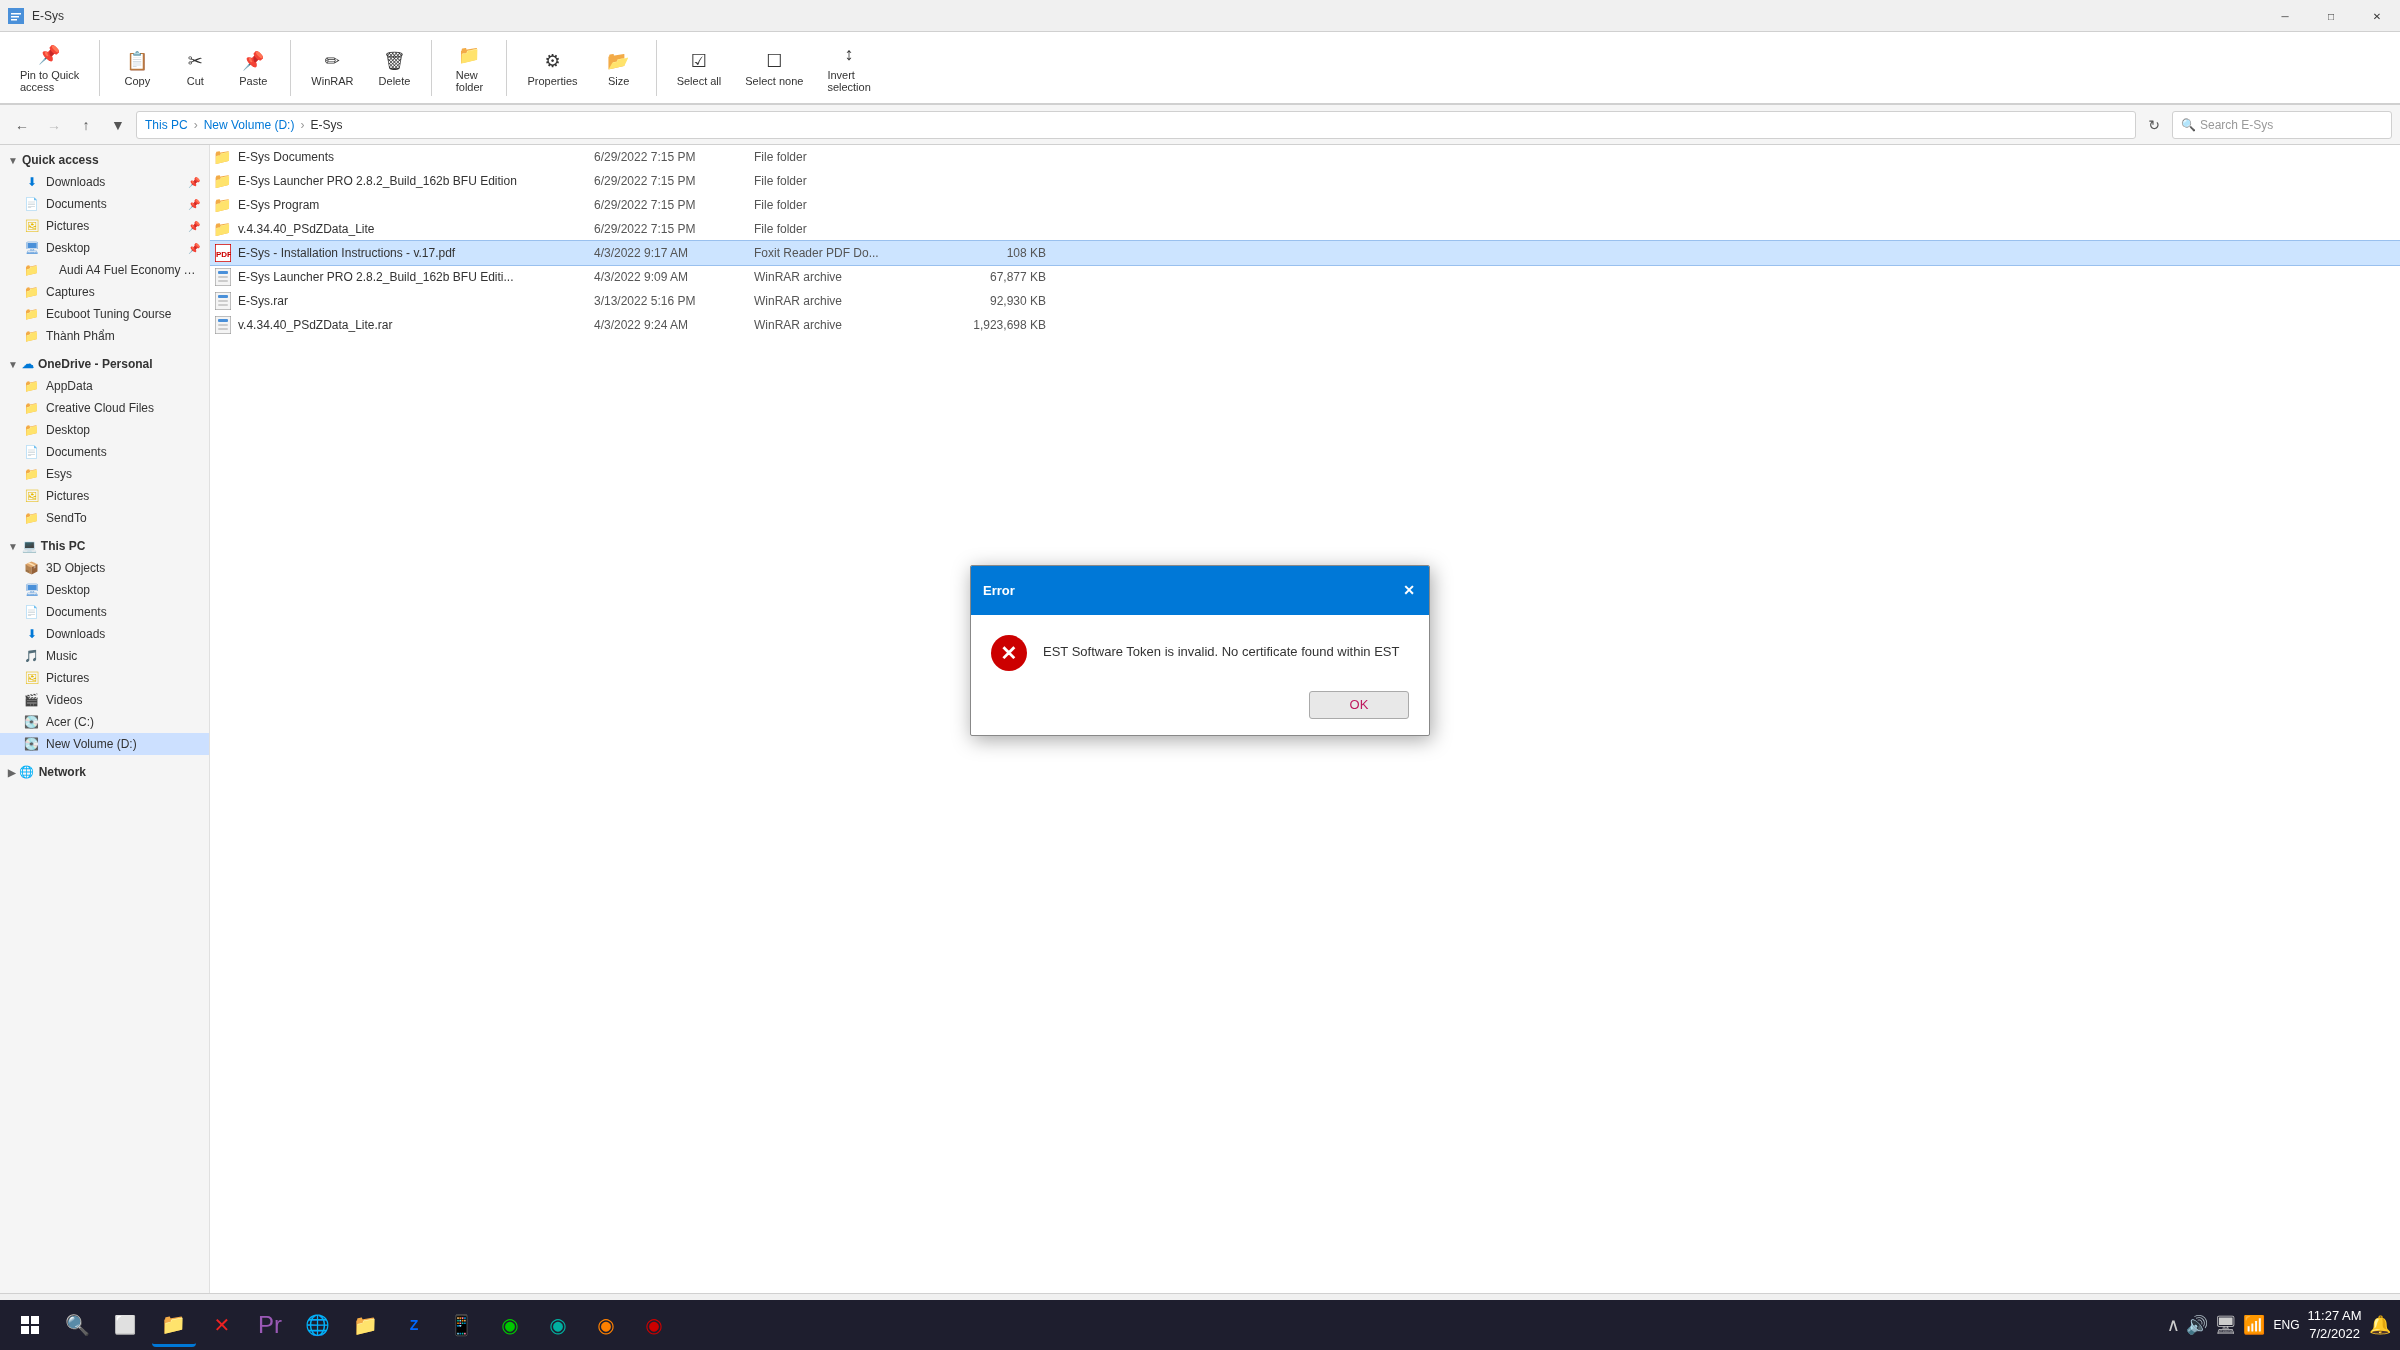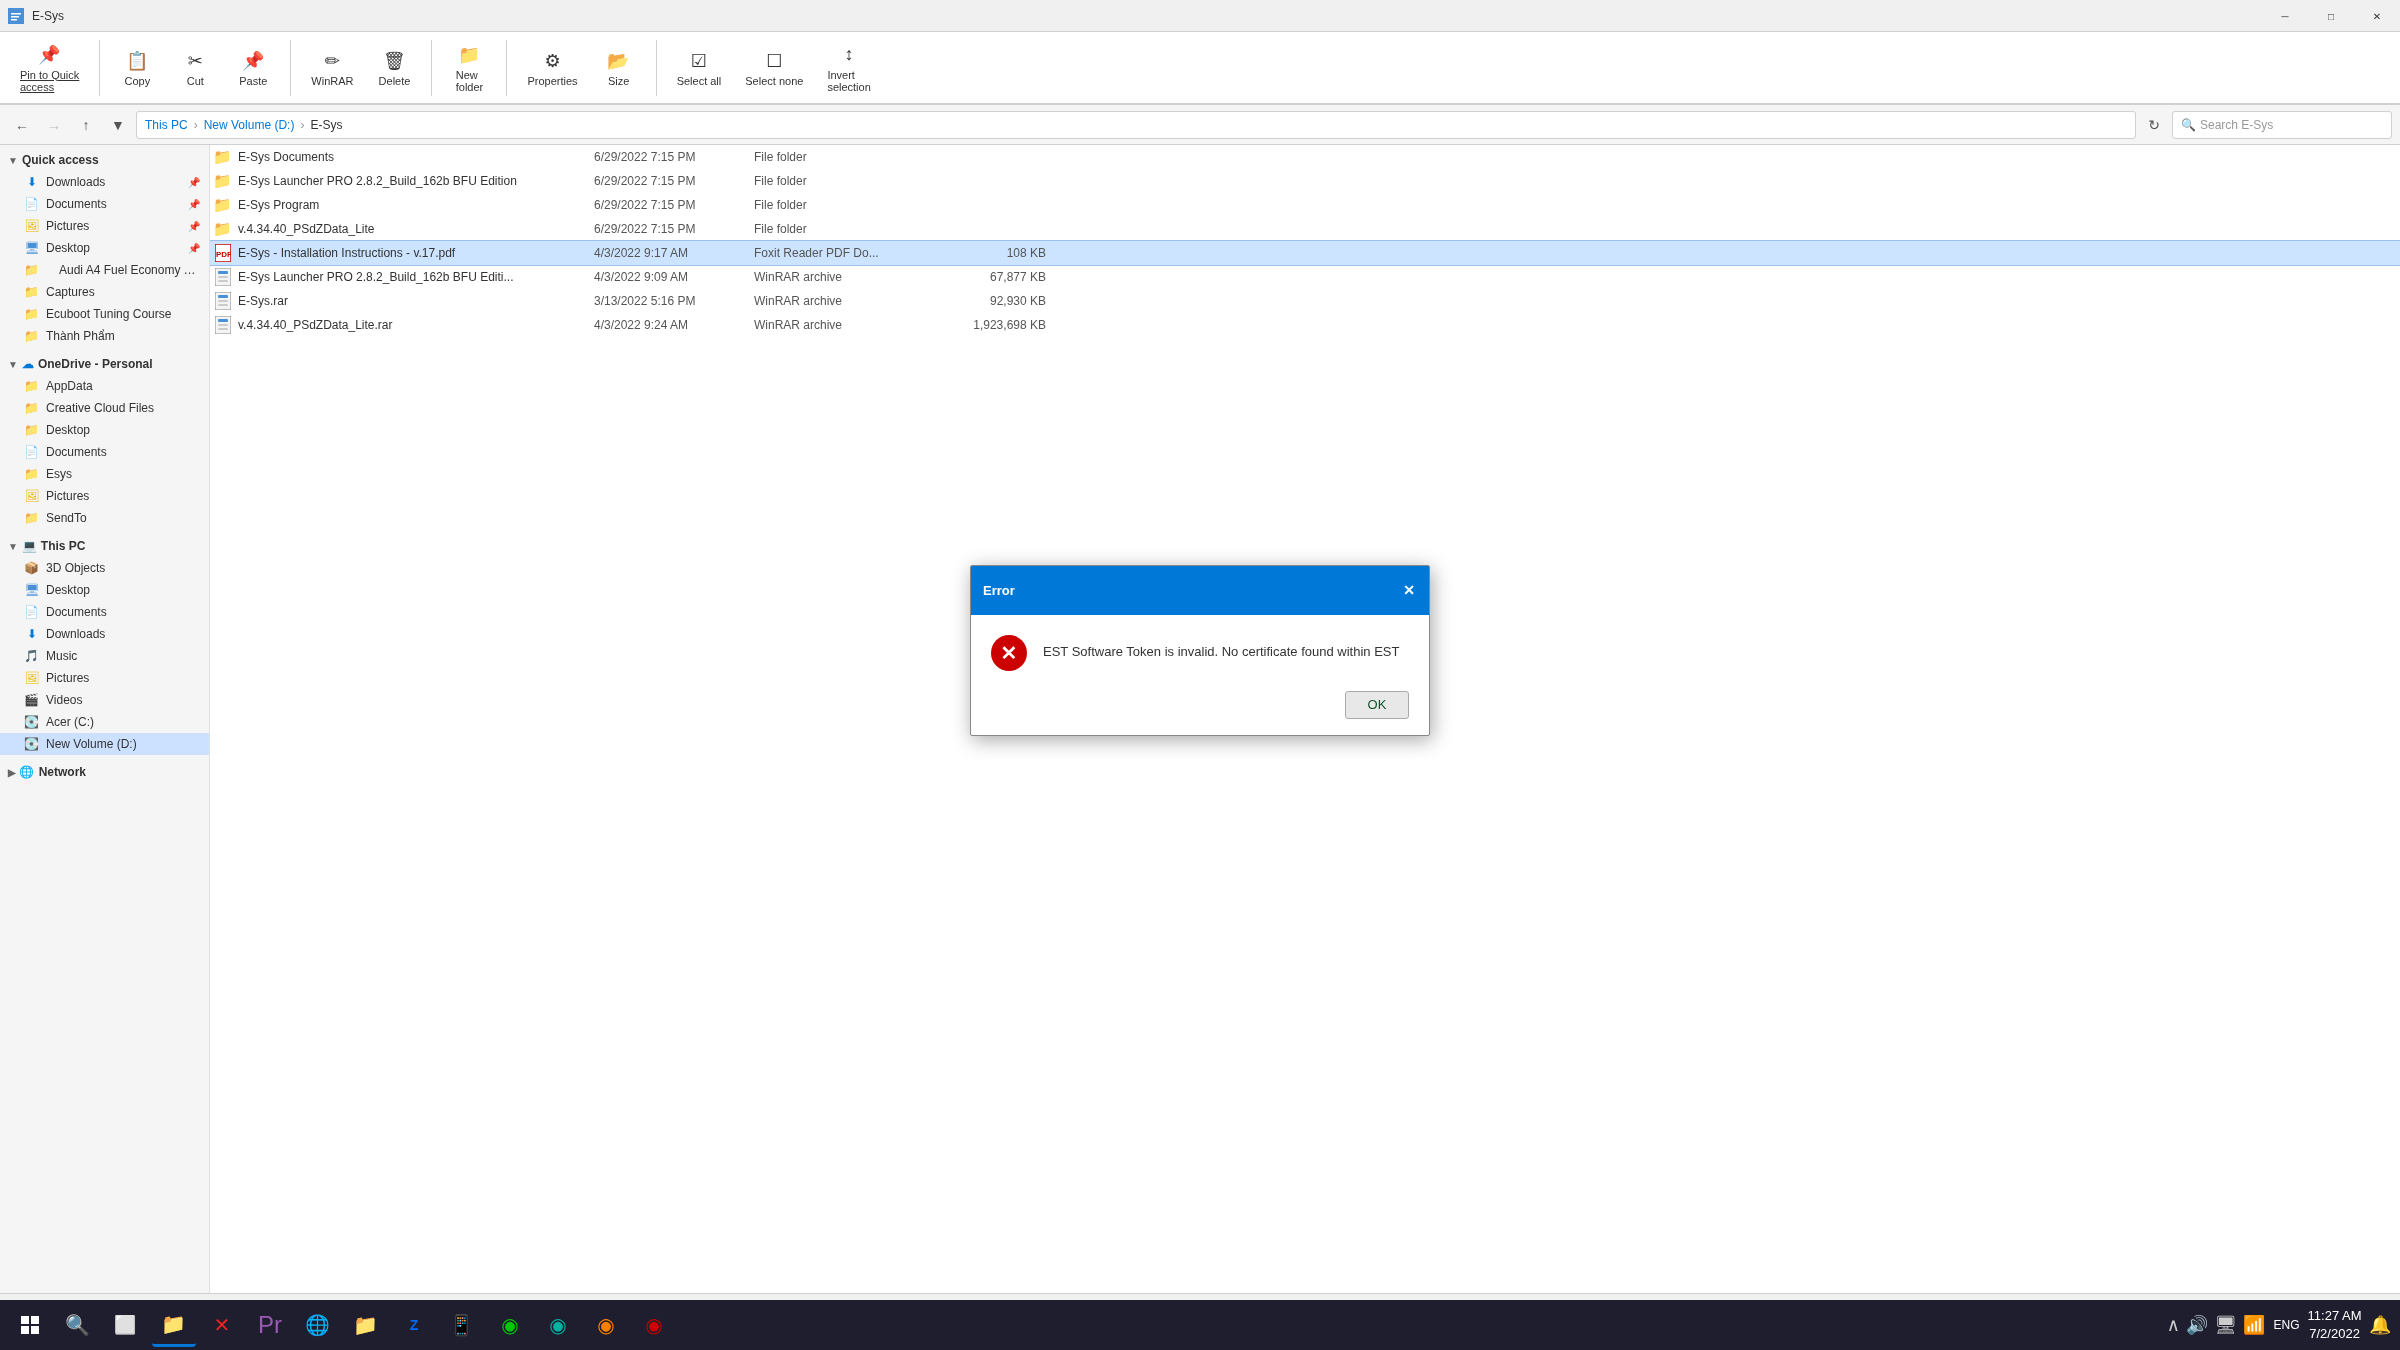--- a/index.html
+++ b/index.html
@@ -383,28 +383,28 @@
       color: #333;
       padding-top: 8px;
       line-height: 1.4;
     }
     .dialog-footer {
       padding: 8px 20px 16px;
       display: flex;
       justify-content: flex-end;
     }
     .dialog-btn {
-      width: 64px;
+      width: 100px;
       height: 28px;
       background: #e8e8e8;
       border: 1px solid #aaa;
       border-radius: 3px;
       cursor: pointer;
       font-size: 13px;
-      color: #14532d;
+      color: #be185d;
       display: flex; align-items: center; justify-content: center;
     }
 
     
     ::-webkit-scrollbar { width: 8px; height: 8px; }
     ::-webkit-scrollbar-thumb { background: #c0c0c0; border-radius: 4px; }
     ::-webkit-scrollbar-track { background: #f0f0f0; }
 
     .folder-yellow { color: #daa520; }
     .onedrive-blue { color: #0078d7; }
@@ -434,21 +434,21 @@
     <div class="title-btn">─</div>
     <div class="title-btn">□</div>
     <div class="title-btn close">✕</div>
   </div>
 </div>
 
 <div class="ribbon">
   <div class="ribbon-content">
     <div class="ribbon-btn">
       <div class="ribbon-btn-icon">📌</div>
-      <span style="font-size:11px;text-decoration:underline;">Pin to Quick<br>access</span>
+      <span style="font-size:11px;">Pin to Quick<br>access</span>
     </div>
     <div class="ribbon-sep"></div>
     <div class="ribbon-btn">
       <div class="ribbon-btn-icon">📋</div>
       <span>Copy</span>
     </div>
     <div class="ribbon-btn">
       <div class="ribbon-btn-icon">✂</div>
       <span>Cut</span>
     </div>

